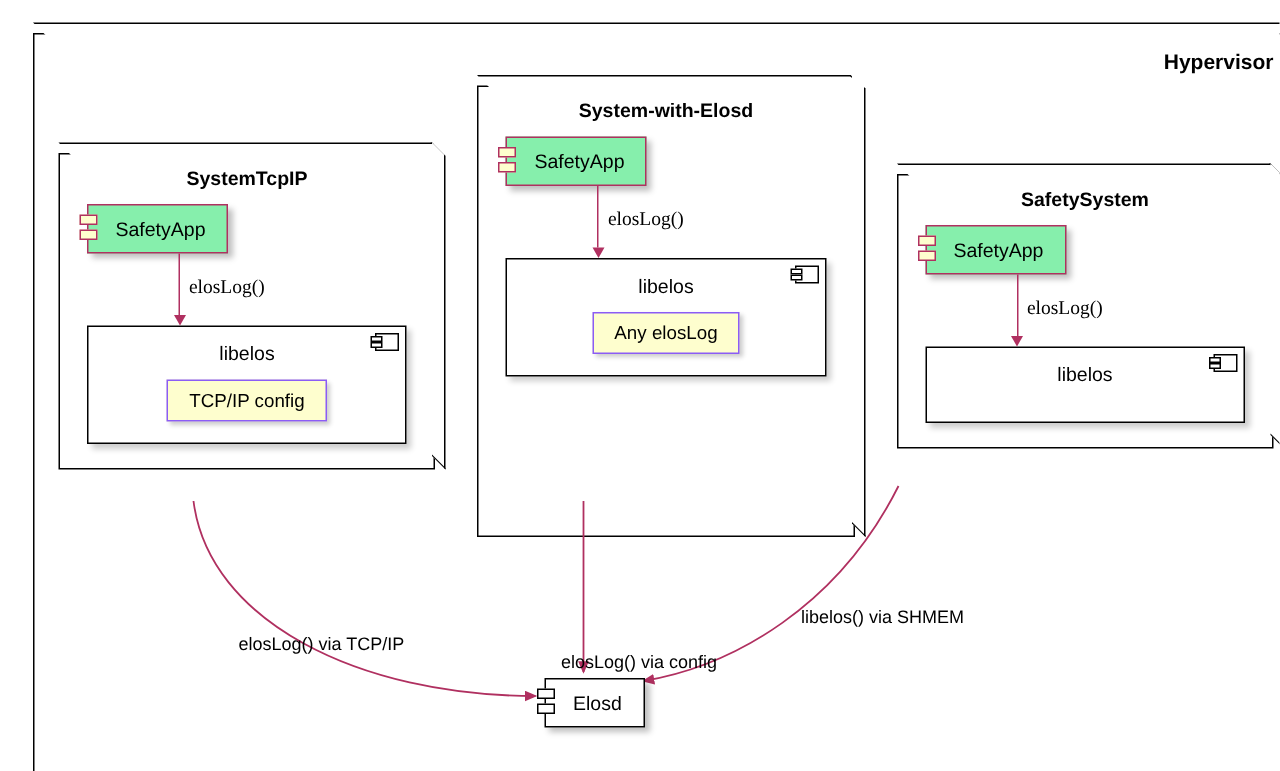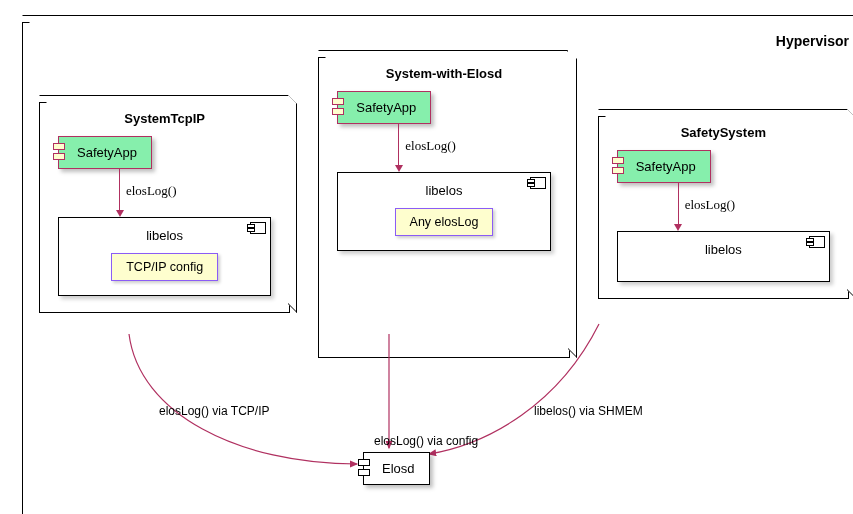--- a/index.html
+++ b/index.html
@@ -254,21 +254,21 @@
         </marker>
       </defs>
 
       <path d="M 90 -20 C 100 60, 200 110, 318 110" fill="none" stroke="#b03060" stroke-width="1.2" marker-end="url(#ah)"></path>
 
       <path d="M 350 -20 L 350 94" fill="none" stroke="#b03060" stroke-width="1.2" marker-end="url(#ah)"></path>
 
       <path d="M 560 -30 C 520 50, 450 90, 390 100" fill="none" stroke="#b03060" stroke-width="1.2" marker-end="url(#ah)"></path>
     </svg>
 
-    <div class="edge-label" style="left:120px; top:50px;">elosLog() via TCP/IP</div>
+    <div class="edge-label" style="left:120px; top:68px;">elosLog() via TCP/IP</div>
     <div class="edge-label" style="left:335px; top:50px;margin-top:30px;">elosLog() via config</div>
     <div class="edge-label" style="left:495px; top:50px;">libelos() via SHMEM</div>
 
     <span class="component component-white elosd">
       <span>Elosd</span>
     </span>
   </div>
 </div>
 
 </body></html>

